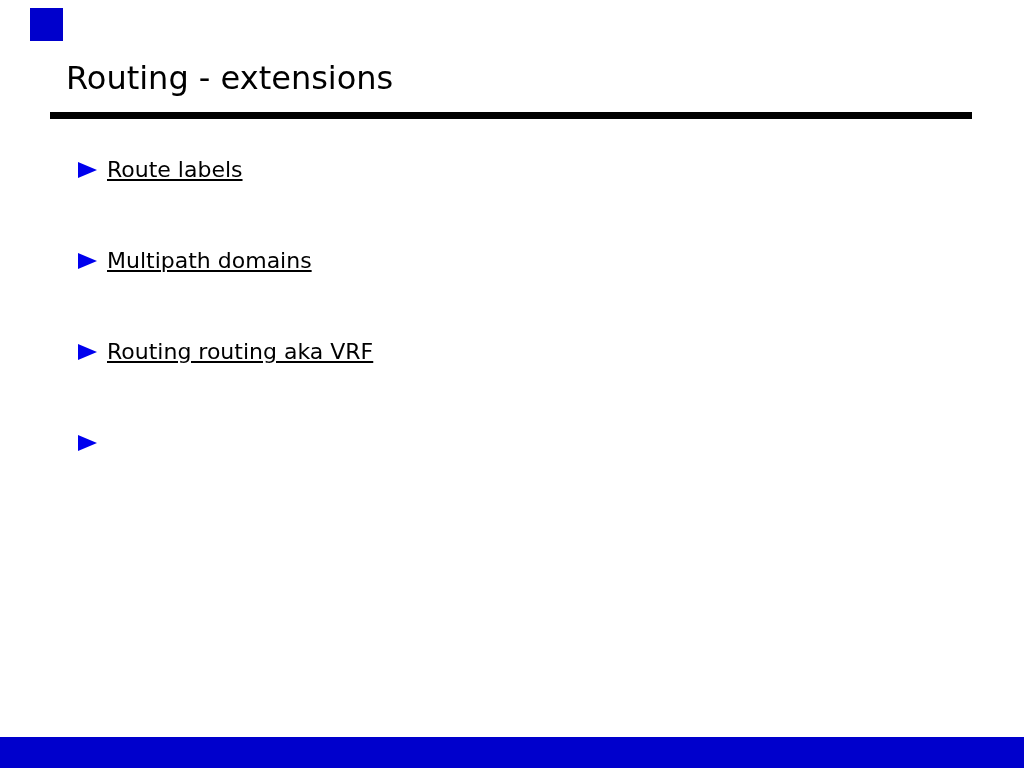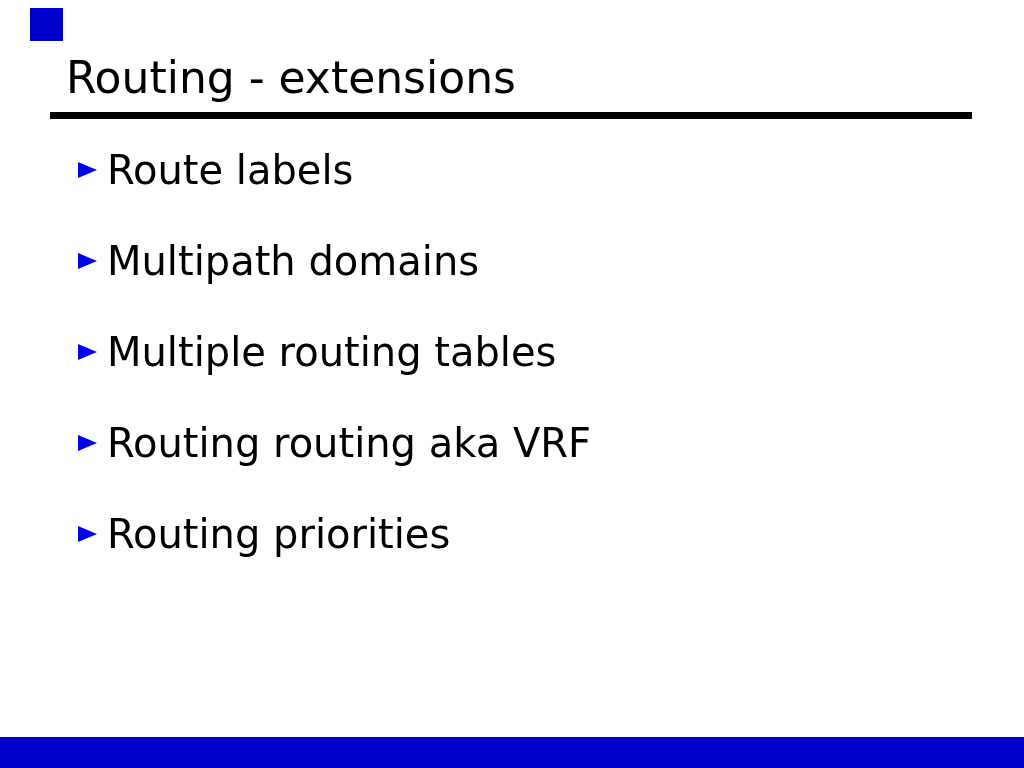--- a/index.html
+++ b/index.html
@@ -28,21 +28,21 @@
     left: 30px;
     top: 8px;
     width: 33px;
     height: 33px;
     background: var(--decoration-color);
   }
   .slide-title {
     position: absolute;
     left: 66px;
     top: 52px;
-    font-size: 44px;
+    font-size: 32px;
     line-height: 52px;
     font-weight: 400;
     color: var(--text-color);
     white-space: nowrap;
   }
   .title-rule {
     position: absolute;
     left: 50px;
     top: 112px;
     width: 922px;
@@ -64,24 +64,25 @@
   .triangle-icon {
     width: 0;
     height: 0;
     border-top: 8px solid transparent;
     border-bottom: 8px solid transparent;
     border-left: 19px solid var(--bullet-color);
     margin-right: 10px;
     flex: 0 0 auto;
   }
   .bullet-label {
-    font-size: 40px;
+    font-size: 22px;
     line-height: 38px;
     color: var(--text-color);
     white-space: nowrap;
+    text-decoration: underline;
   }
   .footer-bar {
     position: absolute;
     left: 0;
     bottom: 0;
     width: 1024px;
     height: 31px;
     background: var(--decoration-color);
   }
 </style>
@@ -100,27 +101,22 @@
     <li class="bullet-item">
       <span class="triangle-icon"></span>
       <span class="bullet-label">Route labels</span>
     </li>
     <li class="bullet-item">
       <span class="triangle-icon"></span>
       <span class="bullet-label">Multipath domains</span>
     </li>
     <li class="bullet-item">
       <span class="triangle-icon"></span>
-      <span class="bullet-label">Multiple routing tables</span>
-    </li>
-    <li class="bullet-item">
-      <span class="triangle-icon"></span>
       <span class="bullet-label">Routing routing aka VRF</span>
     </li>
     <li class="bullet-item">
       <span class="triangle-icon"></span>
-      <span class="bullet-label">Routing priorities</span>
     </li>
   </ul>
 
   <div class="footer-bar"></div>
 
 </div>
 
 </body></html>

